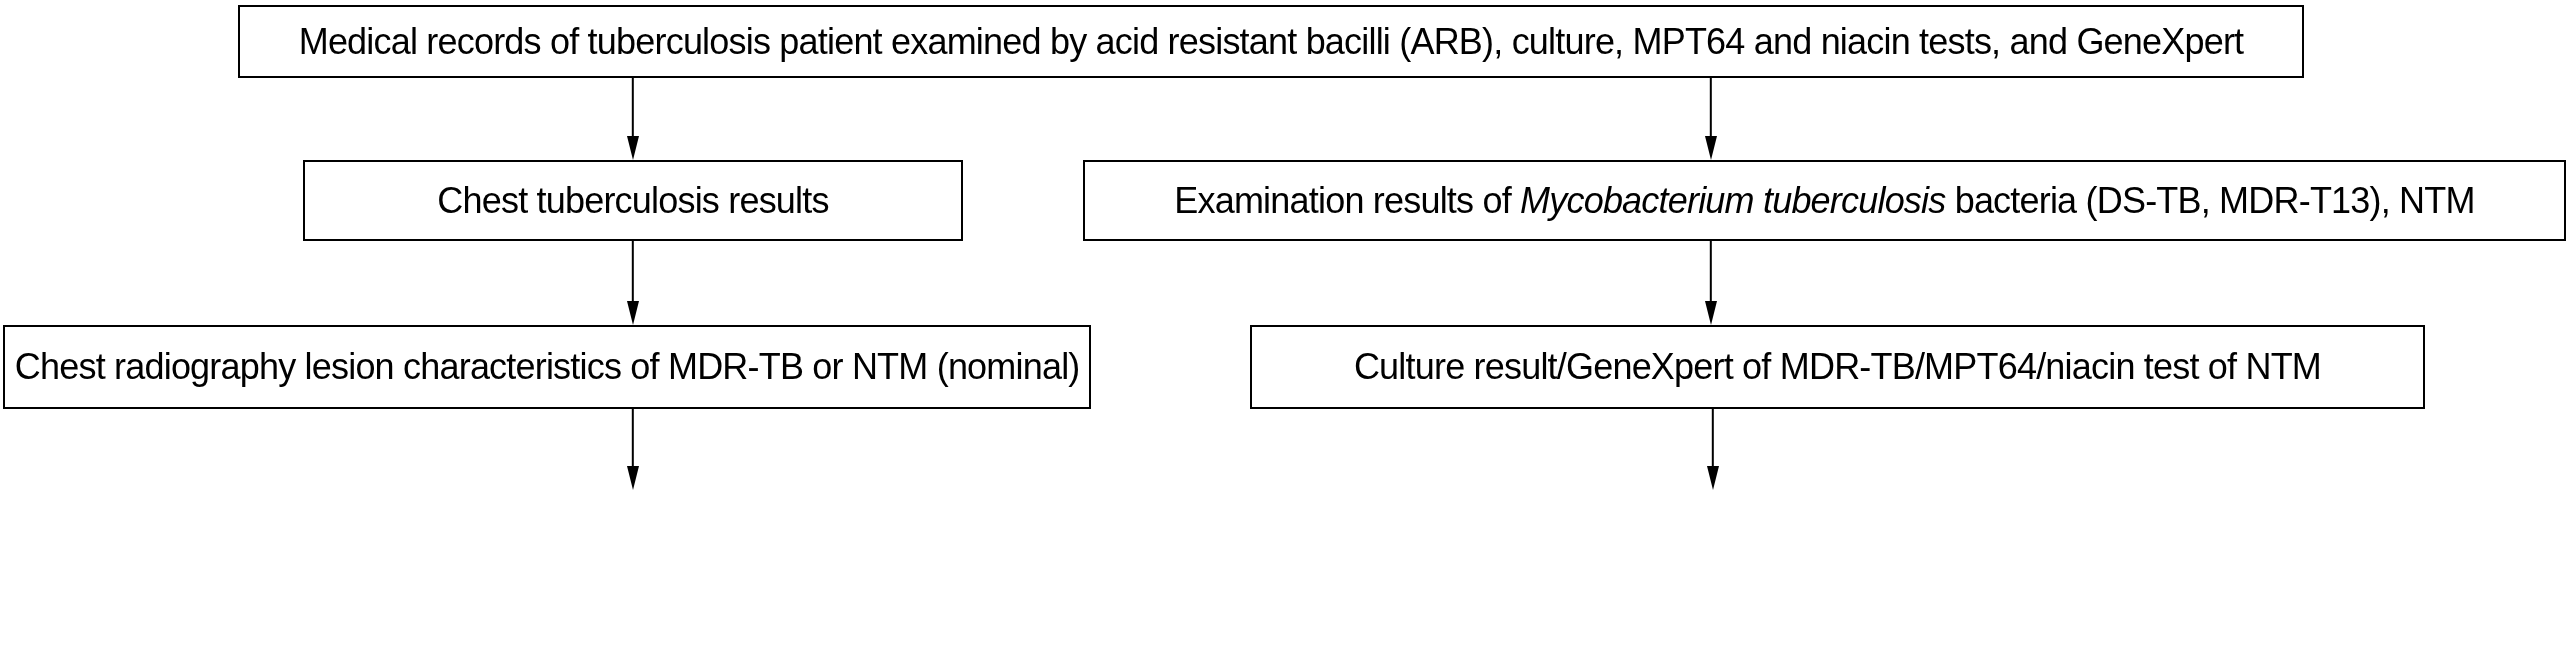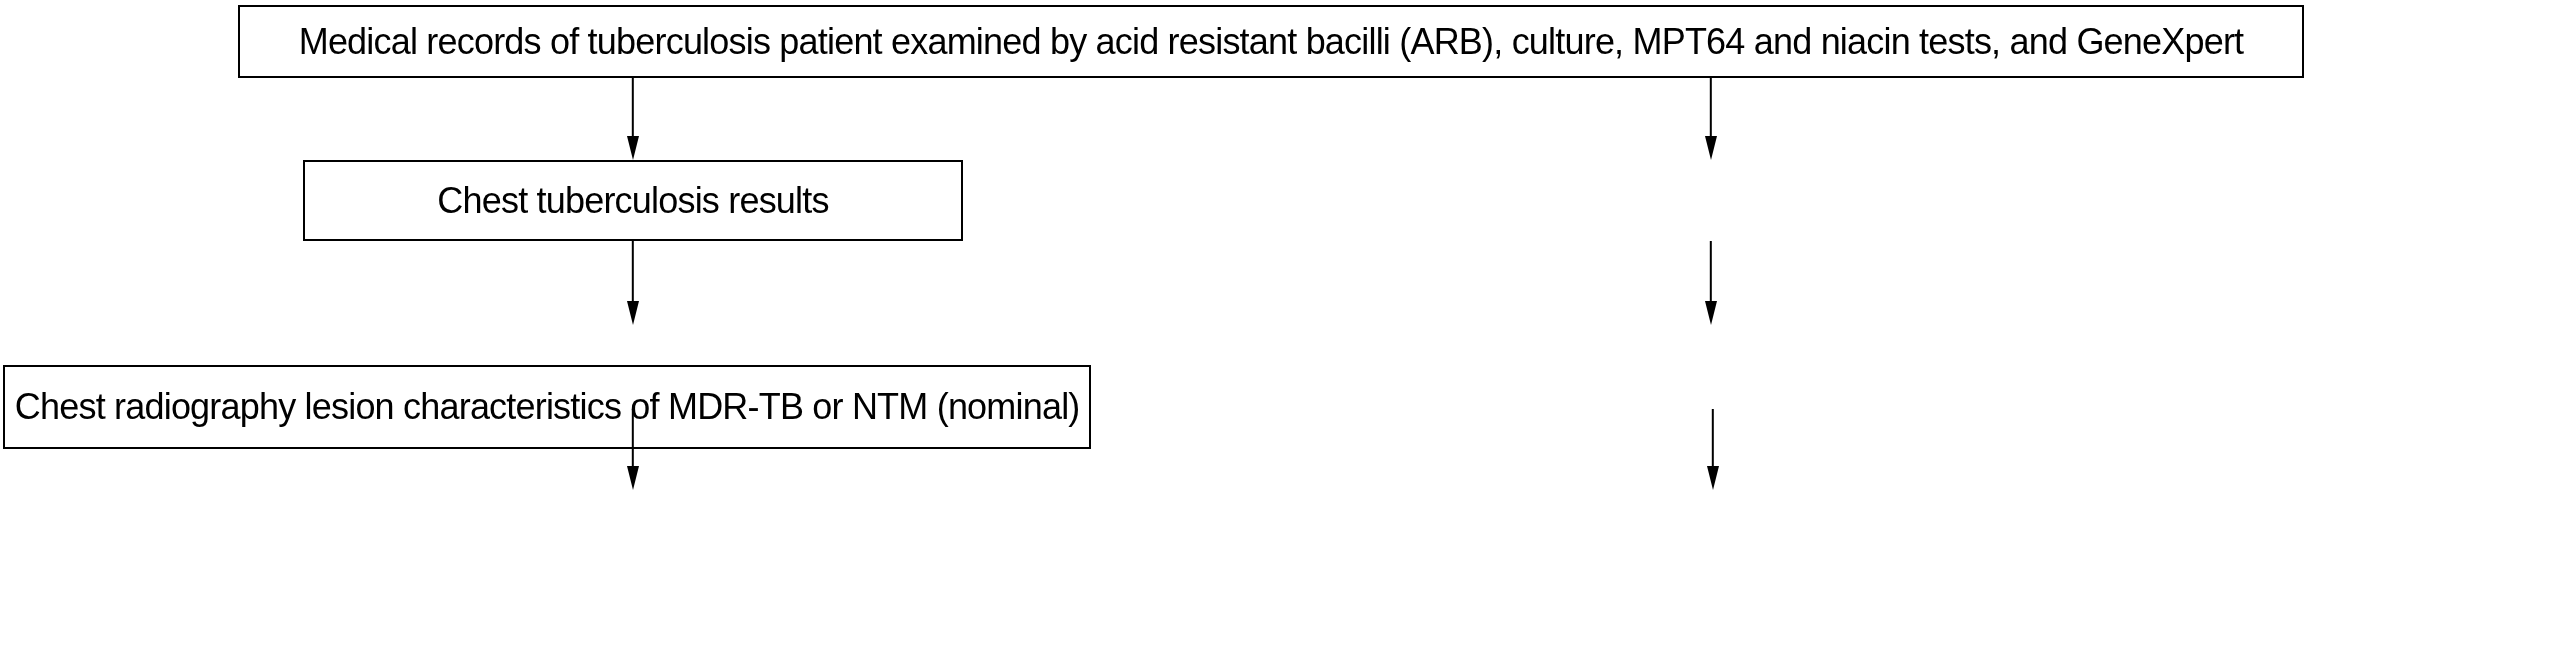--- a/index.html
+++ b/index.html
@@ -76,32 +76,38 @@
     <div class="head"></div>
   </div>
   <div class="arrow" style="left:1703px; top:78px; height:82px;">
     <div class="shaft" style="height:60px;"></div>
     <div class="head"></div>
   </div>
 
   <div class="flow-box" style="left:303px; top:160px; width:660px; height:81px;">
     <span class="txt"><span>Chest tuberculosis results</span></span>
   </div>
+  <div class="flow-box" style="left:1083px; top:160px; width:1483px; height:81px;">
+    <span class="txt"><span>Examination results of </span><span class="it">Mycobacterium tuberculosis</span><span> bacteria (DS-TB, MDR-T13), NTM</span></span>
+  </div>
 
   <div class="arrow" style="left:625px; top:241px; height:84px;">
     <div class="shaft" style="height:62px;"></div>
     <div class="head"></div>
   </div>
   <div class="arrow" style="left:1703px; top:241px; height:84px;">
     <div class="shaft" style="height:62px;"></div>
     <div class="head"></div>
   </div>
 
-  <div class="flow-box" style="left:3.2px; top:325px; width:1088px; height:84px;margin-top:40px;">
+  <div class="flow-box" style="left:3.2px; top:325px; width:1088px; height:84px;">
     <span class="txt"><span>Chest radiography lesion characteristics of MDR-TB or NTM (nominal)</span></span>
+  </div>
+  <div class="flow-box" style="left:1250px; top:325px; width:1175px; height:84px;">
+    <span class="txt"><span>Culture result/GeneXpert of MDR-TB/MPT64/niacin test of NTM</span></span>
   </div>
 
   <div class="arrow" style="left:625px; top:409px; height:81px;">
     <div class="shaft" style="height:59px;"></div>
     <div class="head"></div>
   </div>
   <div class="arrow" style="left:1705px; top:409px; height:81px;">
     <div class="shaft" style="height:59px;"></div>
     <div class="head"></div>
   </div>

